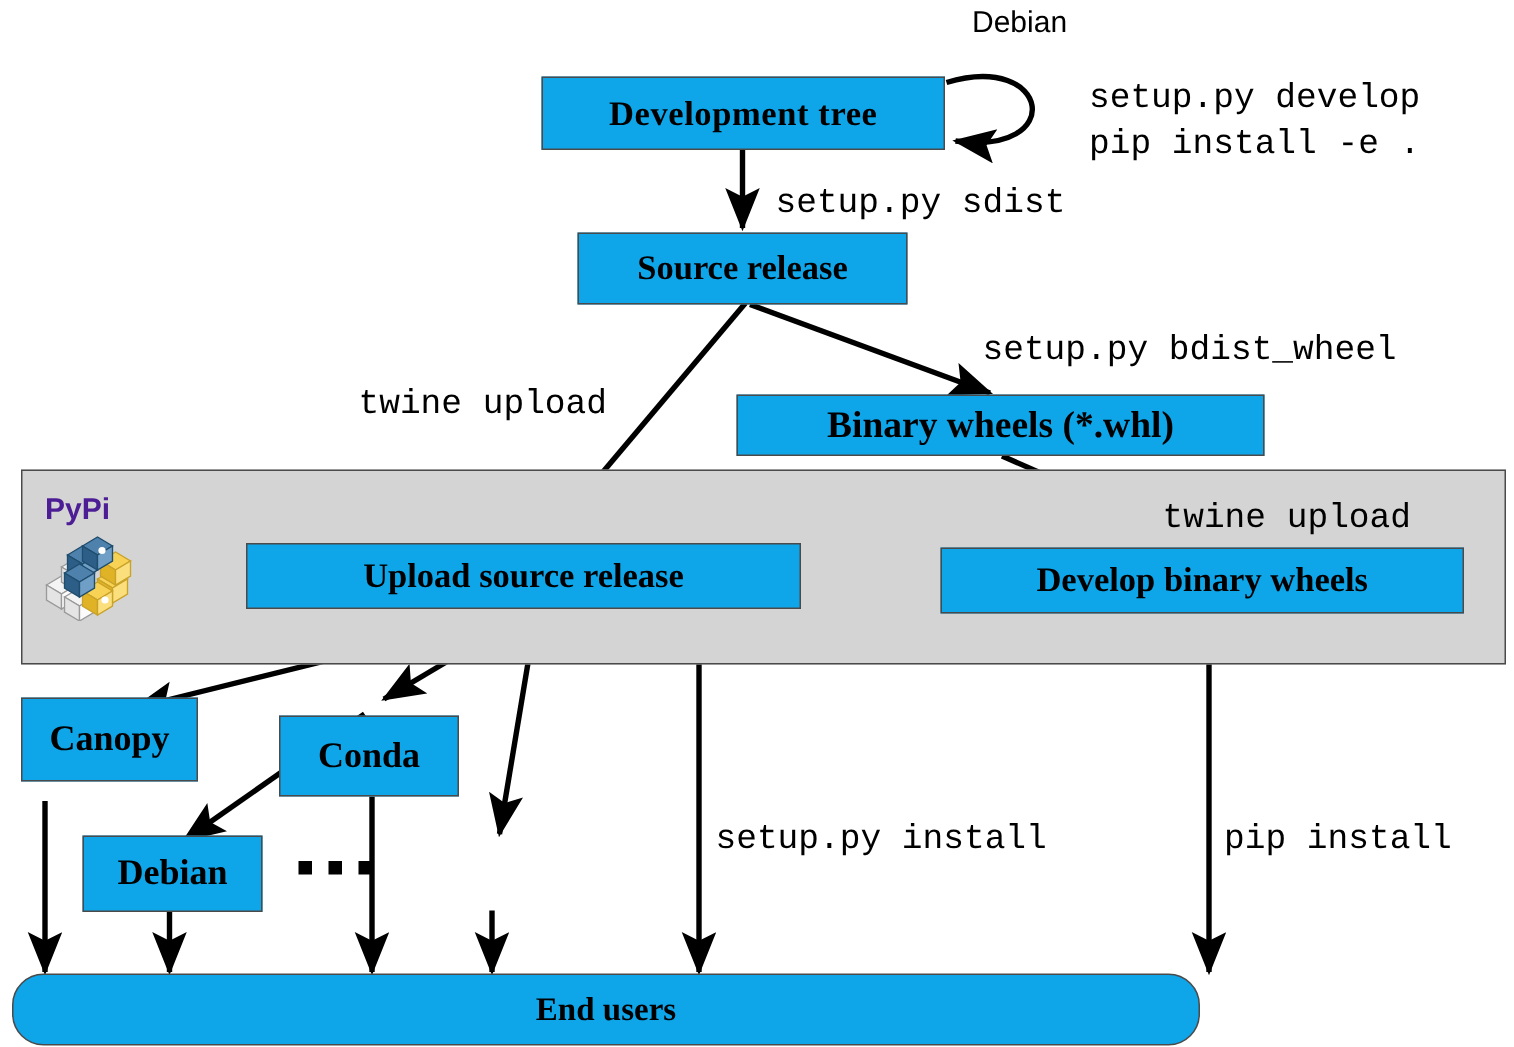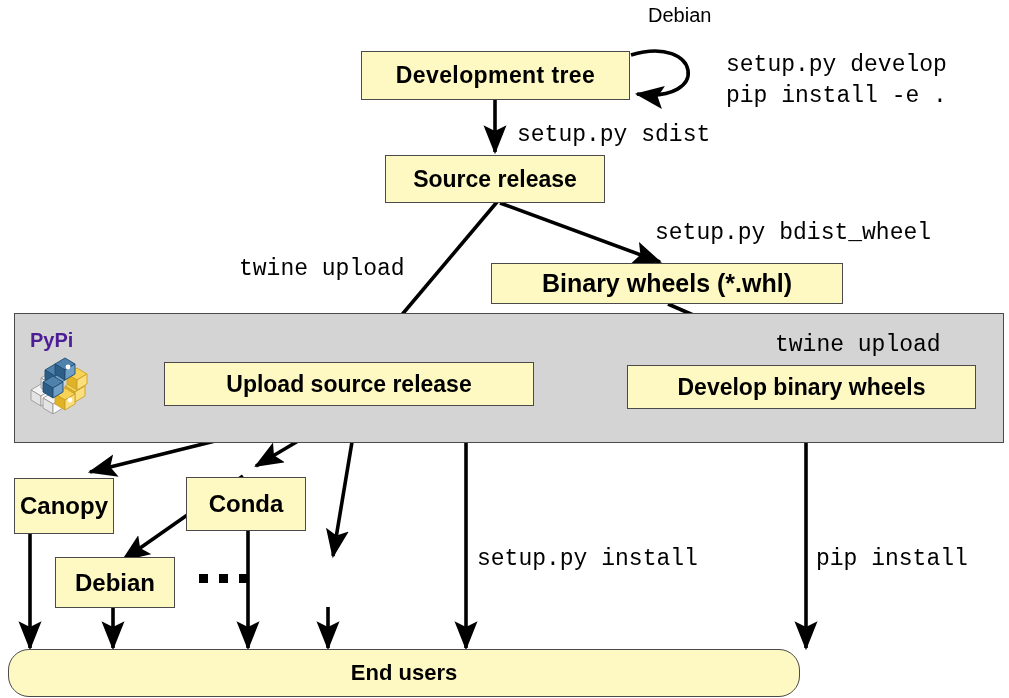--- a/index.html
+++ b/index.html
@@ -22,24 +22,24 @@
   }
   svg.layer {
     position: absolute;
     left: 0; top: 0;
     width: 1009px;
     height: 698px;
   }
   .node {
     position: absolute;
     box-sizing: border-box;
-    background: #fef9c3;
+    background: #0ea5e9;
     border: 1.5px solid #4a4a4a;
     color: #000000;
-    font-family: Liberation Sans, sans-serif;
+    font-family: Liberation Serif, serif;
     font-weight: bold;
     display: flex;
     align-items: center;
     justify-content: center;
     white-space: nowrap;
     z-index: 3;
   }
   .panel {
     position: absolute;
     box-sizing: border-box;
@@ -187,21 +187,21 @@
   <div class="node" style="left:361px; top:51px; width:269px; height:49px; font-size:23px; letter-spacing:0.4px;">Development  tree</div>
 
   <div class="node" style="left:385px; top:155px; width:220px; height:48px; font-size:23px;">Source release</div>
 
   <div class="node" style="left:491px; top:263px; width:352px; height:41px; font-size:25px;">Binary wheels (*.whl)</div>
 
   <div class="node" style="left:164px; top:362px; width:370px; height:44px; font-size:23px;">Upload source release</div>
 
   <div class="node" style="left:627px; top:365px; width:349px; height:44px; font-size:23px;">Develop binary wheels</div>
 
-  <div class="node" style="left:14px; top:478px; width:100px; height:56px; font-size:24px;">Canopy</div>
+  <div class="node" style="left:14px; top:465px; width:118px; height:56px; font-size:24px;">Canopy</div>
 
   <div class="node" style="left:186px; top:477px; width:120px; height:54px; font-size:24px;">Conda</div>
 
   <div class="node" style="left:55px; top:557px; width:120px; height:51px; font-size:24px;text-align:right;">Debian</div>
 
 
   <div class="node" style="left:8px; top:649px; width:792px; height:48px; font-size:22px;border-radius:21px;">End users</div>
 
   <div class="ellipsis-dots" style="left:199px; top:574px;">
     <i></i>

